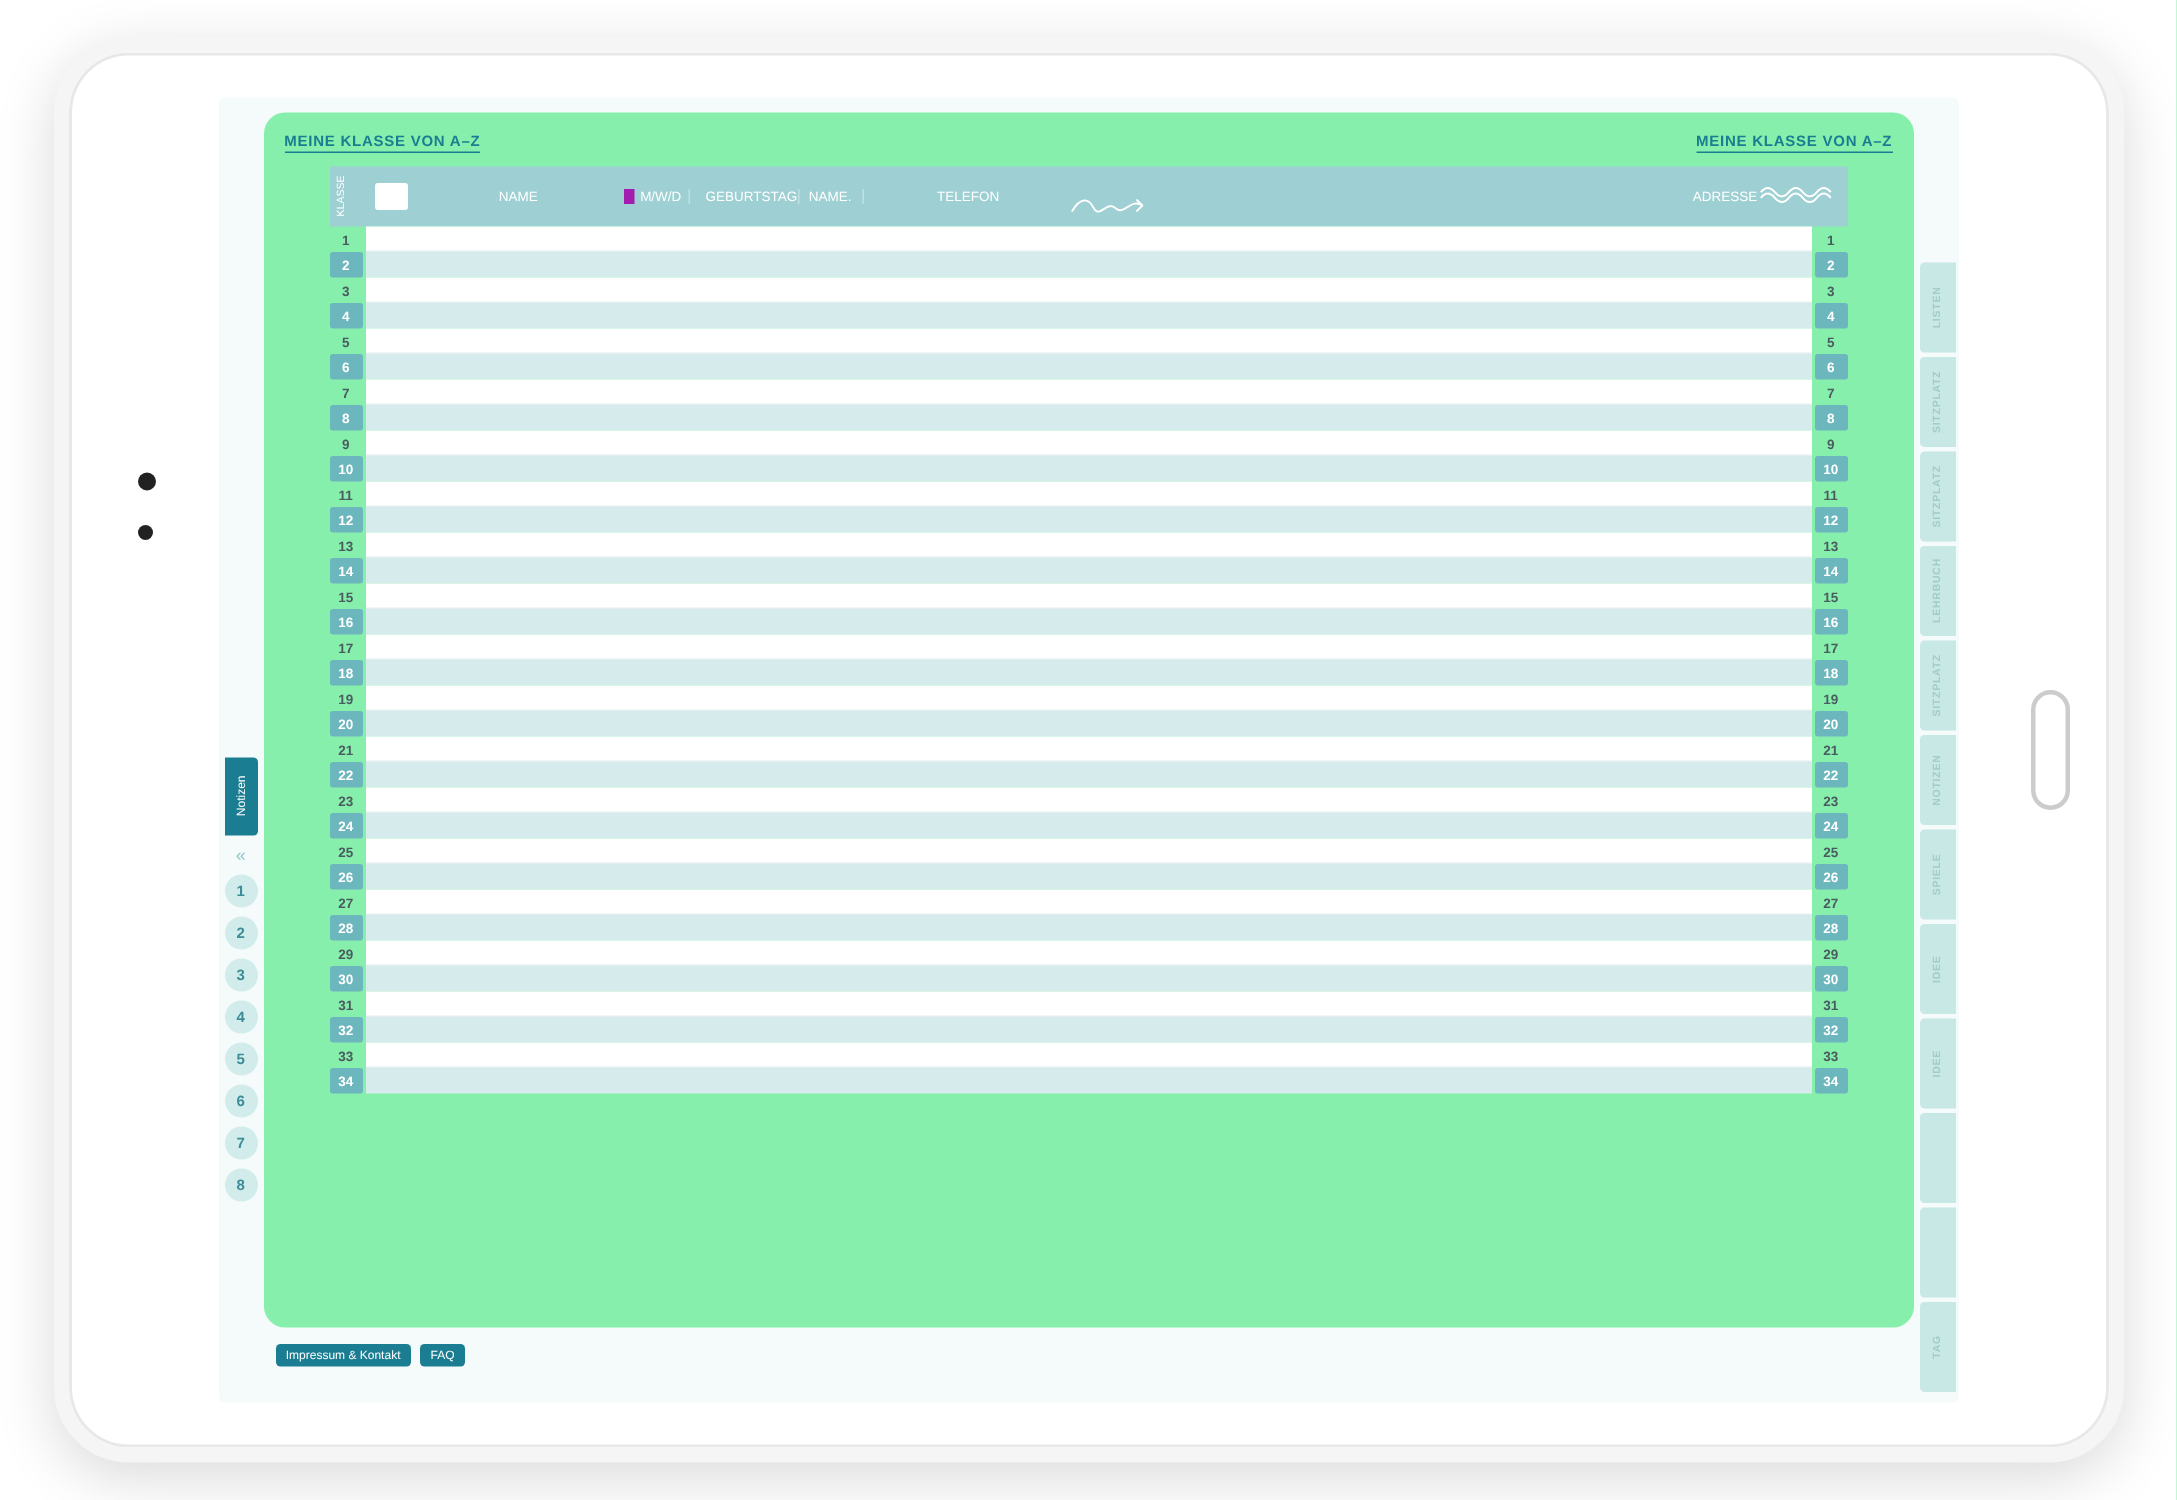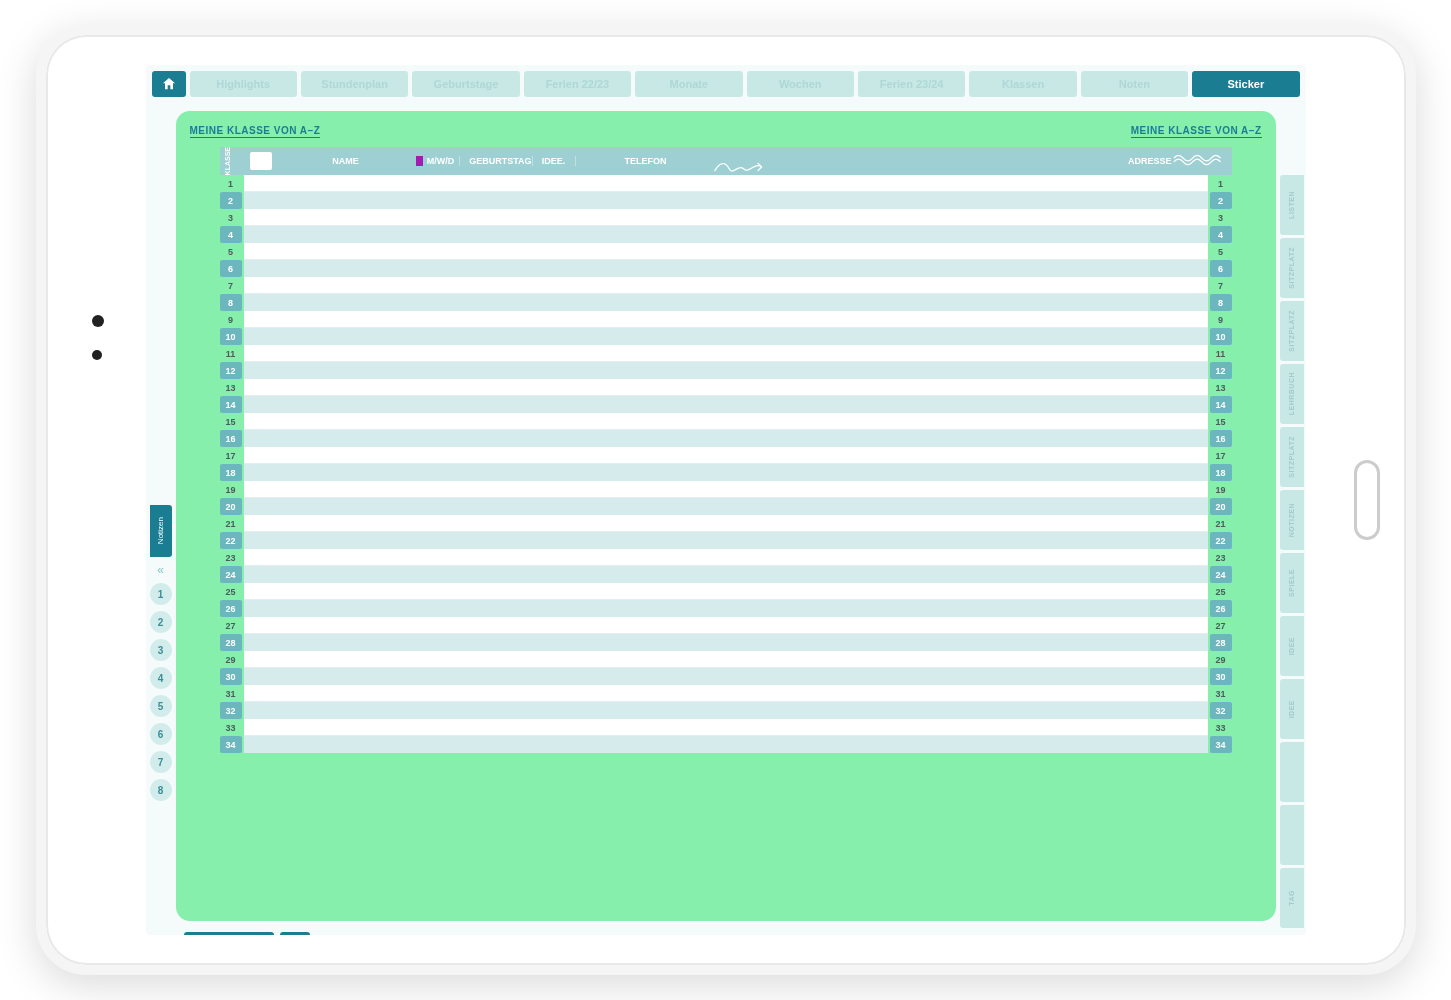--- a/index.html
+++ b/index.html
@@ -56,21 +56,21 @@
     height:810px;
   }
   .heading {
     font-size:10px; font-weight:700; color:#1b7d91; letter-spacing:.5px;
     border-bottom:1px solid #1b7d91; display:inline-block; padding-bottom:1px;
   }
   .heading-left { position:absolute; left:14px; top:14px; }
   .heading-right { position:absolute; right:14px; top:14px; }
   .table-wrap { margin:8px 34px 0 34px; }
   .thead {
-    display:flex; background:#9ecfd3; color:#fff; font-size:9px; font-weight:700; height:28px; align-items:center;
+    display:flex; background:#9ecfd3; color:#fff; font-size:9px; font-weight:400; height:40px; align-items:center;
   }
   .thead .klasse-label { width:22px; writing-mode:vertical-rl; transform:rotate(180deg); font-size:7px; text-align:center; margin-left:4px;}
   .thead .klasse-box { width:22px; height:18px; background:#fff; margin:0 4px; border-radius:2px;}
   .thead .c-name { flex:0 0 140px; text-align:center;}
   .thead .c-mwd  { flex:0 0 44px; text-align:center; border-left:7px solid #a21caf;border-right:1px solid #c0e1e2;}
   .thead .c-geb  { flex:0 0 72px; text-align:right;}
   .thead .c-konf { flex:0 0 44px; text-align:center; border-left:1px solid #c0e1e2;border-right:1px solid #c0e1e2;}
   .thead .c-tel  { flex:0 0 140px; text-align:center;}
   .thead .c-adr  { flex:1; text-align:right; padding-left:60px; position:relative;}
   .thead .c-adr svg.scribble { position:absolute; left:-4px; top:2px; width:56px; height:18px;}
@@ -107,37 +107,20 @@
 </head>
 <body>
 
 <div class="tablet">
   <div class="camera1"></div>
   <div class="camera2"></div>
   <div class="home-btn"></div>
 
   <div class="screen">
 
-    <div class="topnav">
-      <div class="home">
-        <svg viewBox="0 0 24 24">
-            <path d="M12 3l9 8h-3v9h-4v-6h-4v6H6v-9H3z"></path>
-          </svg>
-      </div>
-      <div class="tab">Highlights</div>
-        <div class="tab">Stundenplan</div>
-        <div class="tab">Geburtstage</div>
-        <div class="tab">Ferien 22/23</div>
-        <div class="tab">Monate</div>
-        <div class="tab">Wochen</div>
-        <div class="tab">Ferien 23/24</div>
-        <div class="tab">Klassen</div>
-        <div class="tab">Noten</div>
-        <div class="tab active">Sticker</div>
-    </div>
 
     <div class="side-tabs-l">
       <div class="notizen">
           <span>Notizen</span>
         </div>
       <div class="arrow">«</div>
       <div class="bullet">1</div>
         <div class="bullet">2</div>
         <div class="bullet">3</div>
         <div class="bullet">4</div>
@@ -190,21 +173,21 @@
       <span class="heading heading-left">MEINE KLASSE VON A–Z</span>
       <span class="heading heading-right">MEINE KLASSE VON A–Z</span>
 
       <div class="table-wrap">
         <div class="thead">
           <span class="klasse-label">KLASSE</span>
           <span class="klasse-box"></span>
           <span class="c-name">NAME</span>
           <span class="c-mwd">M/W/D</span>
           <span class="c-geb">GEBURTSTAG</span>
-          <span class="c-konf">IDEE.</span>
+          <span class="c-konf">NAME.</span>
           <span class="c-tel">TELEFON</span>
           <span class="c-adr">
             <svg class="scribble" viewBox="0 0 60 20">
                 <path d="M2 14 C8 4,14 4,18 12 C22 20,28 6,34 12 C40 18,46 4,54 10 L50 6 M54 10 L50 14" stroke="#fff" stroke-width="1.4" fill="none" stroke-linecap="round"></path>
               </svg>
             <span>ADRESSE</span>
           </span>
           <span class="c-wave">
             <svg viewBox="0 0 60 16">
                 <path d="M2 10 Q7 4 12 10 T22 10 T32 10 T42 10 T52 10" stroke="#fff" stroke-width="1.4" fill="none"></path>

